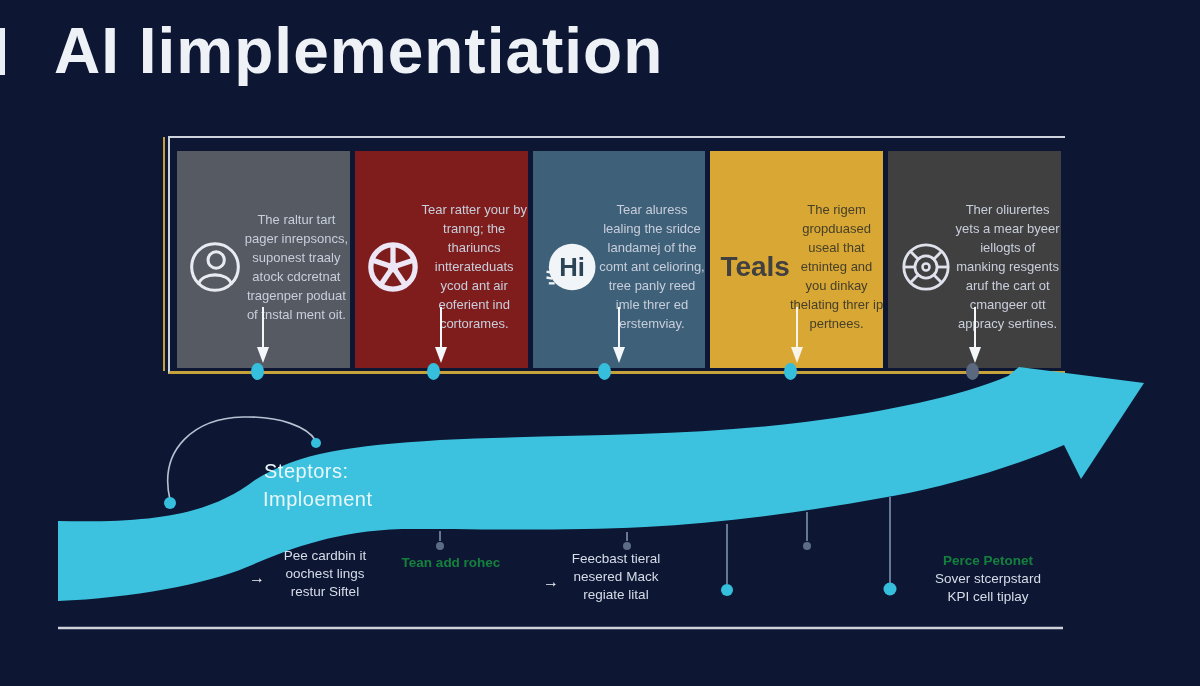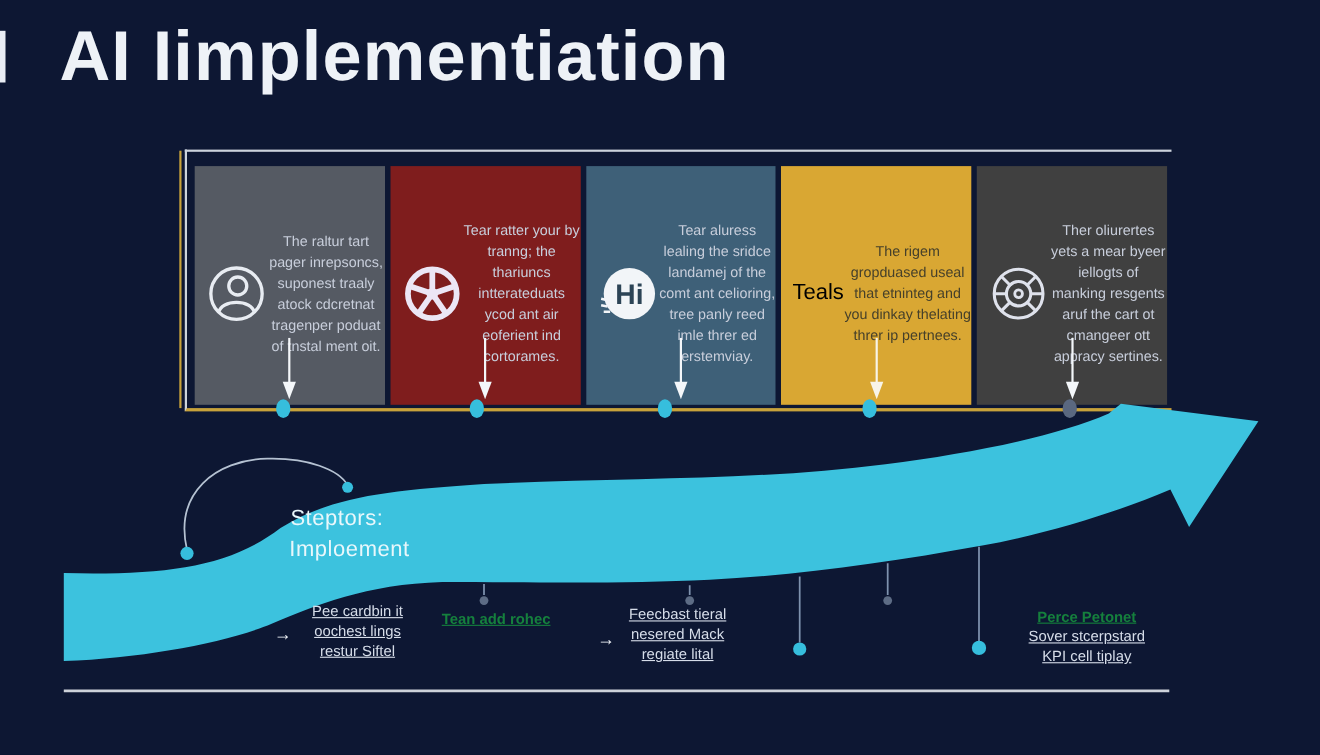--- a/index.html
+++ b/index.html
@@ -20,38 +20,38 @@
   }
   .cards{
     position:absolute;left:177px;top:151px;width:884px;height:217px;
     display:flex;gap:5px;
   }
   .card{
     flex:1;position:relative;display:flex;flex-direction:row;align-items:center;
     padding:14px 0 0 10px;box-sizing:border-box;
   }
   .card-top{height:62px;display:flex;align-items:center;justify-content:center;}
-  .card-heading{font-size:20px;font-weight:normal;color:#000000;}
+  .card-heading{font-size:28px;font-weight:bold;color:#404040;}
   .card-text{
     font-size:13px;line-height:19px;color:#c8cedb;text-align:center;
   }
   .card-dark-text{color:#46402a;}
   .card-arrow{position:absolute;bottom:3px;left:50%;margin-left:-9px;}
   .dot{
     position:absolute;width:13px;height:17px;border-radius:50%;
     background:#36bedd;top:363px;
   }
   .dot.muted{background:#5a6880;}
   
   .overlay{position:absolute;left:0;top:0;pointer-events:none;}
   
   .band-label{position:absolute;color:#e9f7fb;font-size:20px;letter-spacing:.5px;}
   
   .m-text{position:absolute;font-size:13.5px;line-height:18px;color:#d6dde9;text-align:center;}
-  .m-line{white-space:nowrap;text-decoration:underline;}
+  .m-line{white-space:nowrap;}
   .m-bold{font-weight:bold;color:#15803d;}
   .m-arrow{position:absolute;font-size:16px;font-weight:bold;color:#edf1f6;}
 </style>
 </head>
 <body>
 
 <div class="canvas">
 
   <div class="edge-mark"></div>
 

